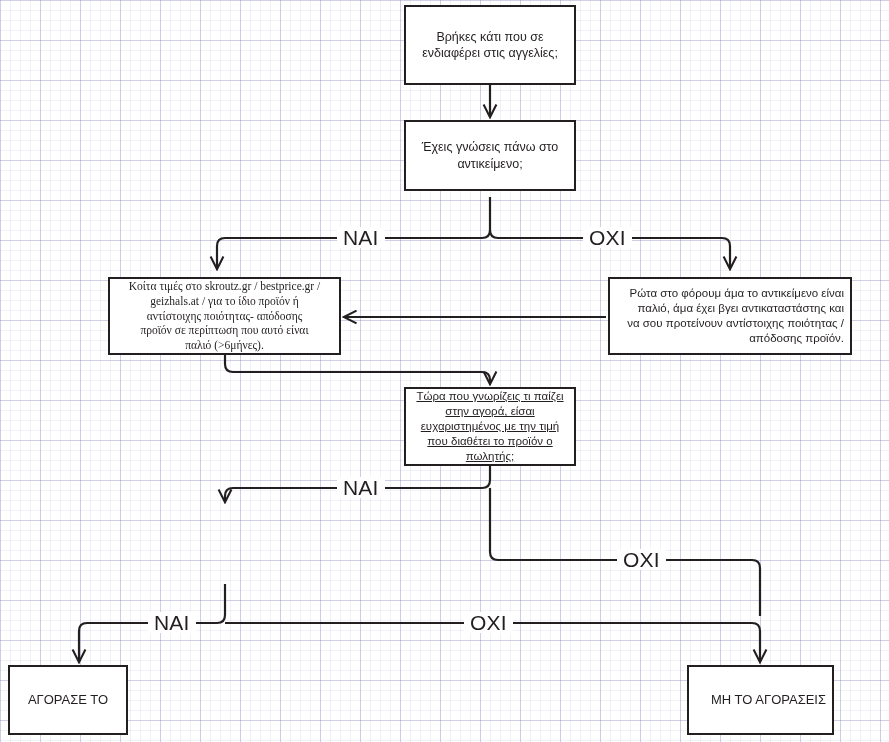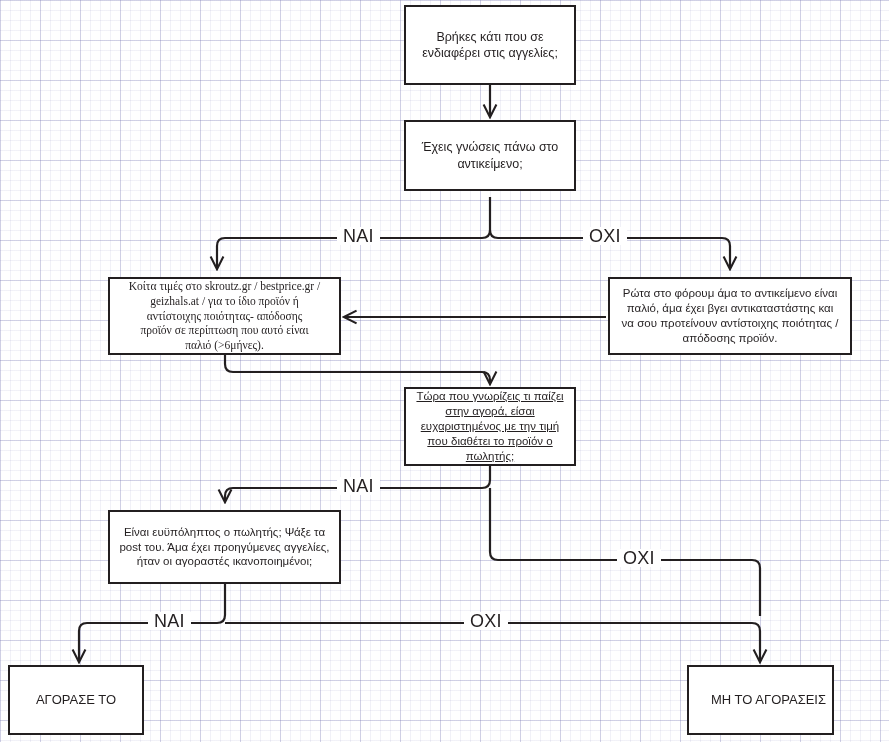--- a/index.html
+++ b/index.html
@@ -53,29 +53,29 @@
   .node .node-text {
     display: block;
     width: 100%;
     white-space: pre-line;
   }
 
   
   #node-start     { left: 404px; top: 5px;   width: 172px; height: 80px;  font-size: 12.5px; }
   #node-knowledge { left: 404px; top: 120px; width: 172px; height: 71px;  font-size: 12.5px; }
   #node-compare   { left: 108px; top: 277px; width: 233px; height: 78px;  font-size: 11.5px; font-family: Liberation Serif, serif; }
-  #node-forum     { left: 608px; top: 277px; width: 244px; height: 78px;  font-size: 11.5px; }
+  #node-forum     { left: 608px; top: 277px; width: 244px; height: 78px;  font-size: 11.5px; text-align: right; }
   #node-price     { left: 404px; top: 387px; width: 172px; height: 79px;  font-size: 11.5px; text-decoration: underline; }
   #node-seller    { left: 108px; top: 510px; width: 233px; height: 74px;  font-size: 11.5px; }
-  #node-buy       { left: 8px;   top: 665px; width: 136px; height: 70px;  font-size: 13px; }
+  #node-buy       { left: 8px;   top: 665px; width: 120px; height: 70px;  font-size: 13px; }
   #node-dontbuy   { left: 687px; top: 665px; width: 147px; height: 70px;  font-size: 13px; text-align: right; }
 
   .edge-label {
     position: absolute;
-    font-size: 18px;
+    font-size: 21px;
     color: #231f20;
     background: #ffffff;
     padding: 0 6px;
     line-height: 1;
     letter-spacing: 0.2px;
     white-space: nowrap;
   }
   #label-nai-1 { left: 337px; top: 227px; }
   #label-oxi-1 { left: 583px; top: 227px; }
   #label-nai-2 { left: 337px; top: 477px; }
@@ -148,25 +148,20 @@
   </div>
 
   <div class="node" id="node-price">
     <span class="node-text">Τώρα που γνωρίζεις τι παίζει
 στην αγορά, είσαι
 ευχαριστημένος με την τιμή
 που διαθέτει το προϊόν ο
 πωλητής;</span>
   </div>
 
-  <div class="node" id="node-seller">
-    <span class="node-text">Είναι ευϋπόληπτος ο πωλητής; Ψάξε τα
-post του. Άμα έχει προηγύμενες αγγελίες,
-ήταν οι αγοραστές ικανοποιημένοι;</span>
-  </div>
 
   <div class="node" id="node-buy">
     <span class="node-text">ΑΓΟΡΑΣΕ ΤΟ</span>
   </div>
 
   <div class="node" id="node-dontbuy">
     <span class="node-text">ΜΗ ΤΟ ΑΓΟΡΑΣΕΙΣ</span>
   </div>
 
   <span class="edge-label" id="label-nai-1">ΝΑΙ</span>

